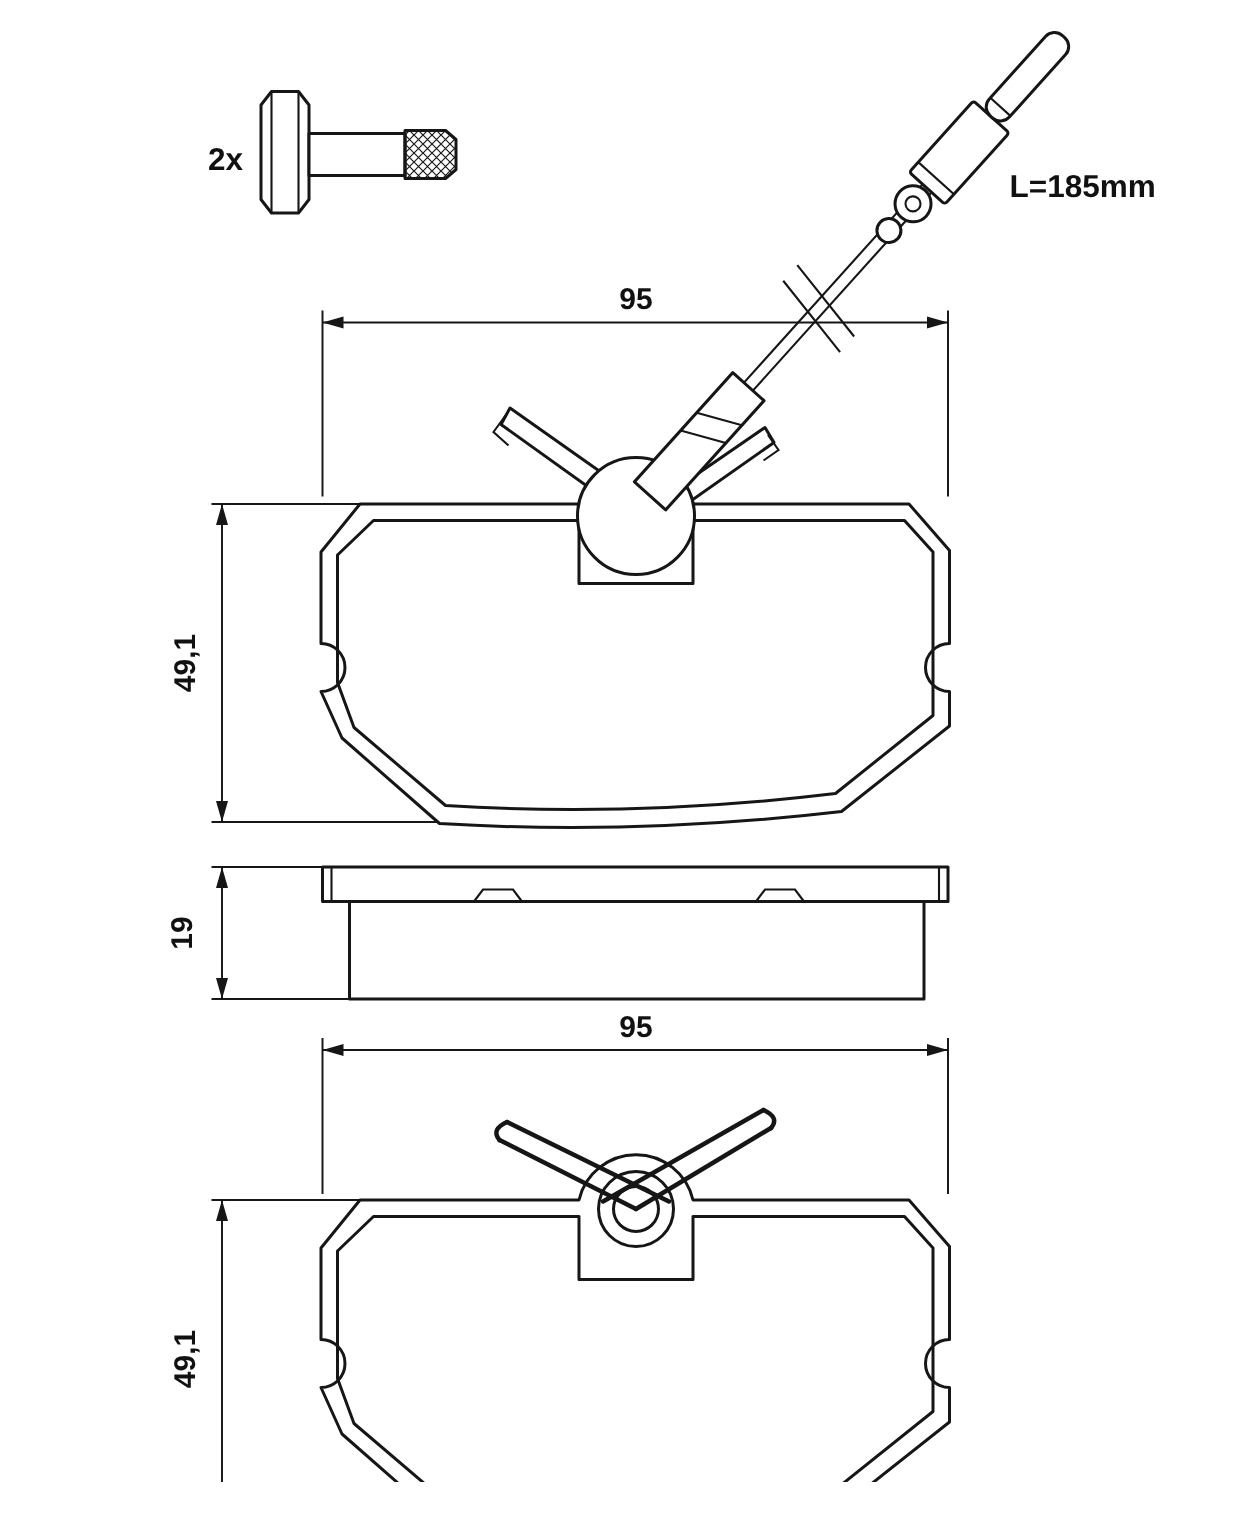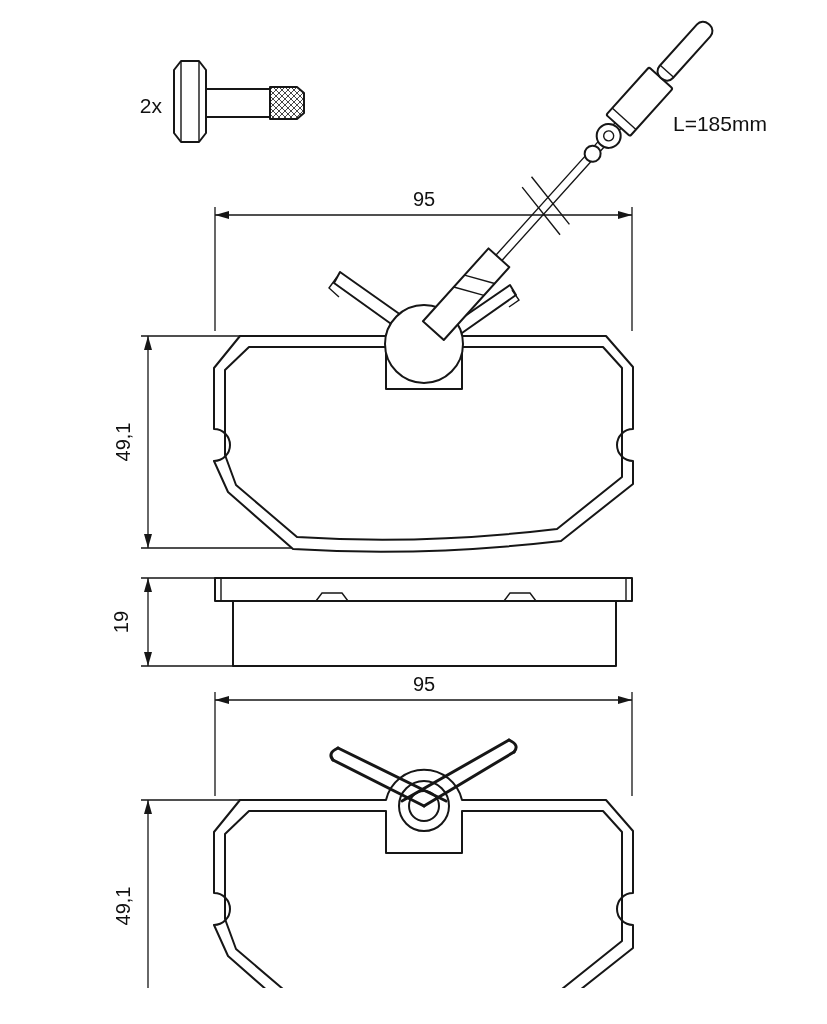--- a/index.html
+++ b/index.html
@@ -7,20 +7,21 @@
     padding: 0;
     background: #ffffff;
     font-family: "Liberation Sans", sans-serif;
   }
   .canvas {
     position: relative;
     width: 827px;
     height: 988px;
     background: #ffffff;
     overflow: hidden;
+    font-weight: bold;
   }
   svg { display: block; }
   .outline { fill: none; stroke: #161616; stroke-width: 2; stroke-linejoin: round; }
   .outline-white { fill: #ffffff; stroke: #161616; stroke-width: 2; stroke-linejoin: round; }
   .thin { fill: none; stroke: #161616; stroke-width: 1.4; }
   .dim { fill: none; stroke: #161616; stroke-width: 1.3; }
   .arrow { fill: #161616; stroke: none; }
   .wire { fill: none; stroke: #161616; stroke-width: 3; stroke-linecap: round; }
   .dimtext {
     font-family: "Liberation Sans", sans-serif;

